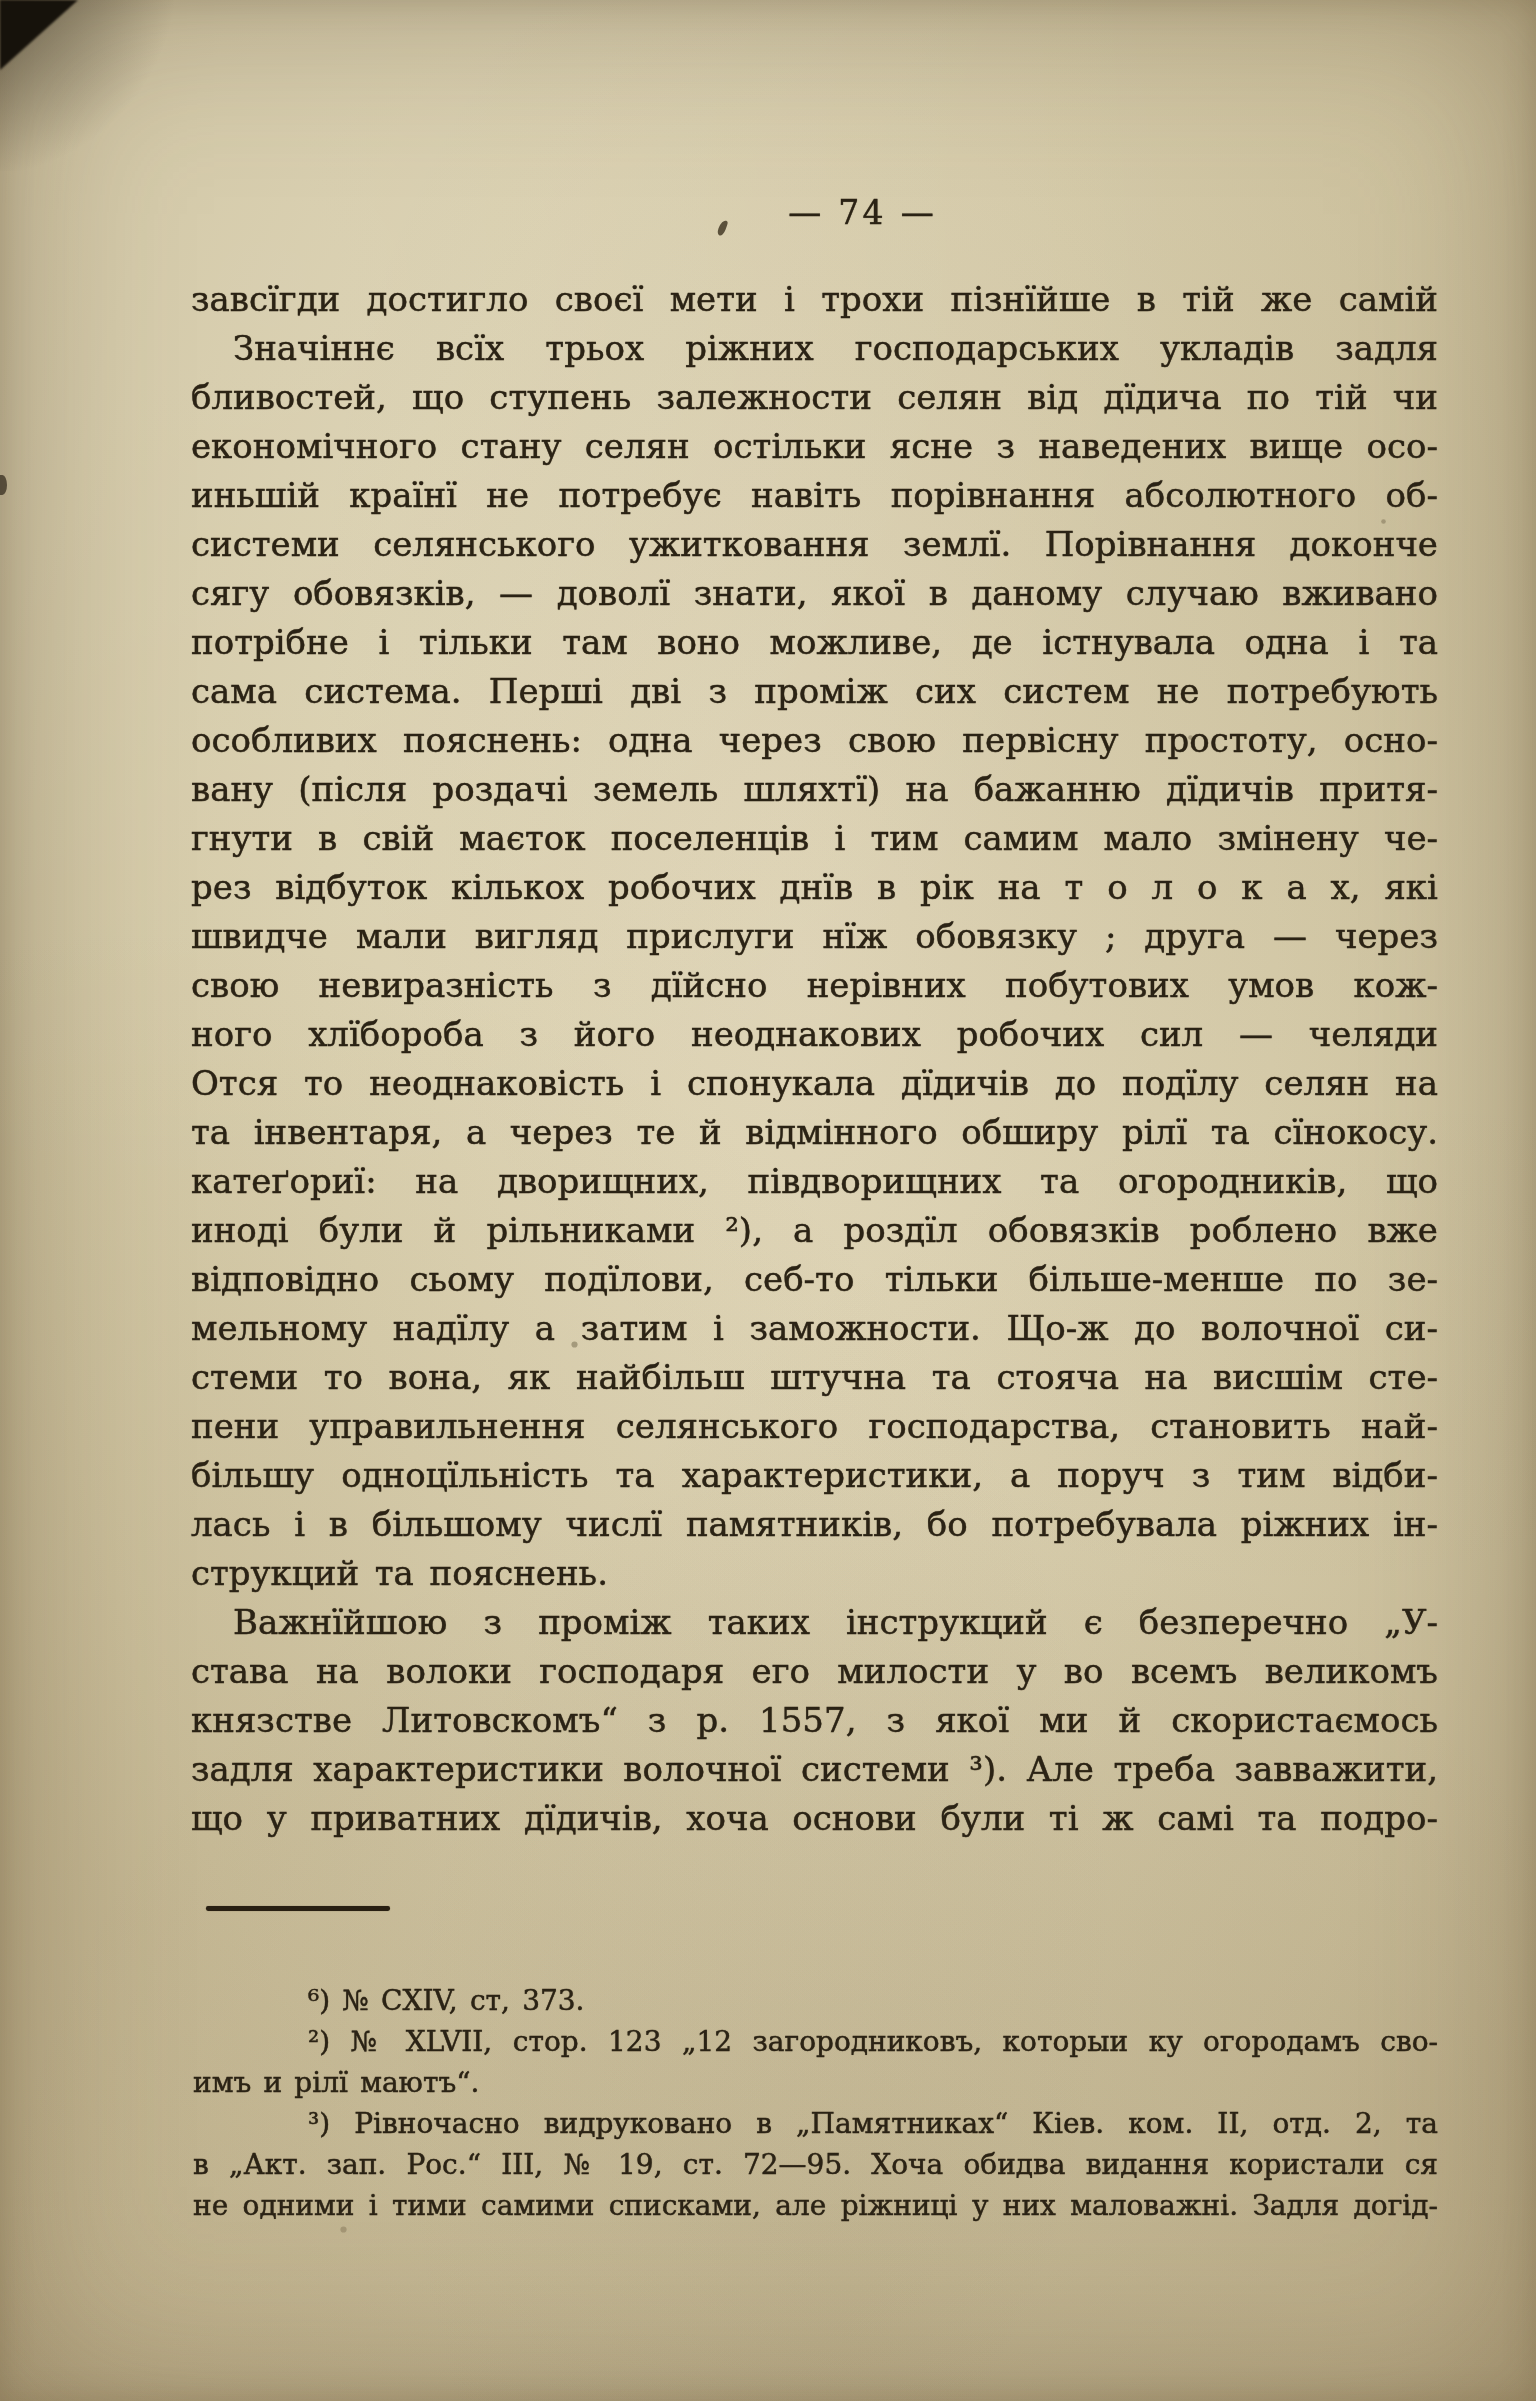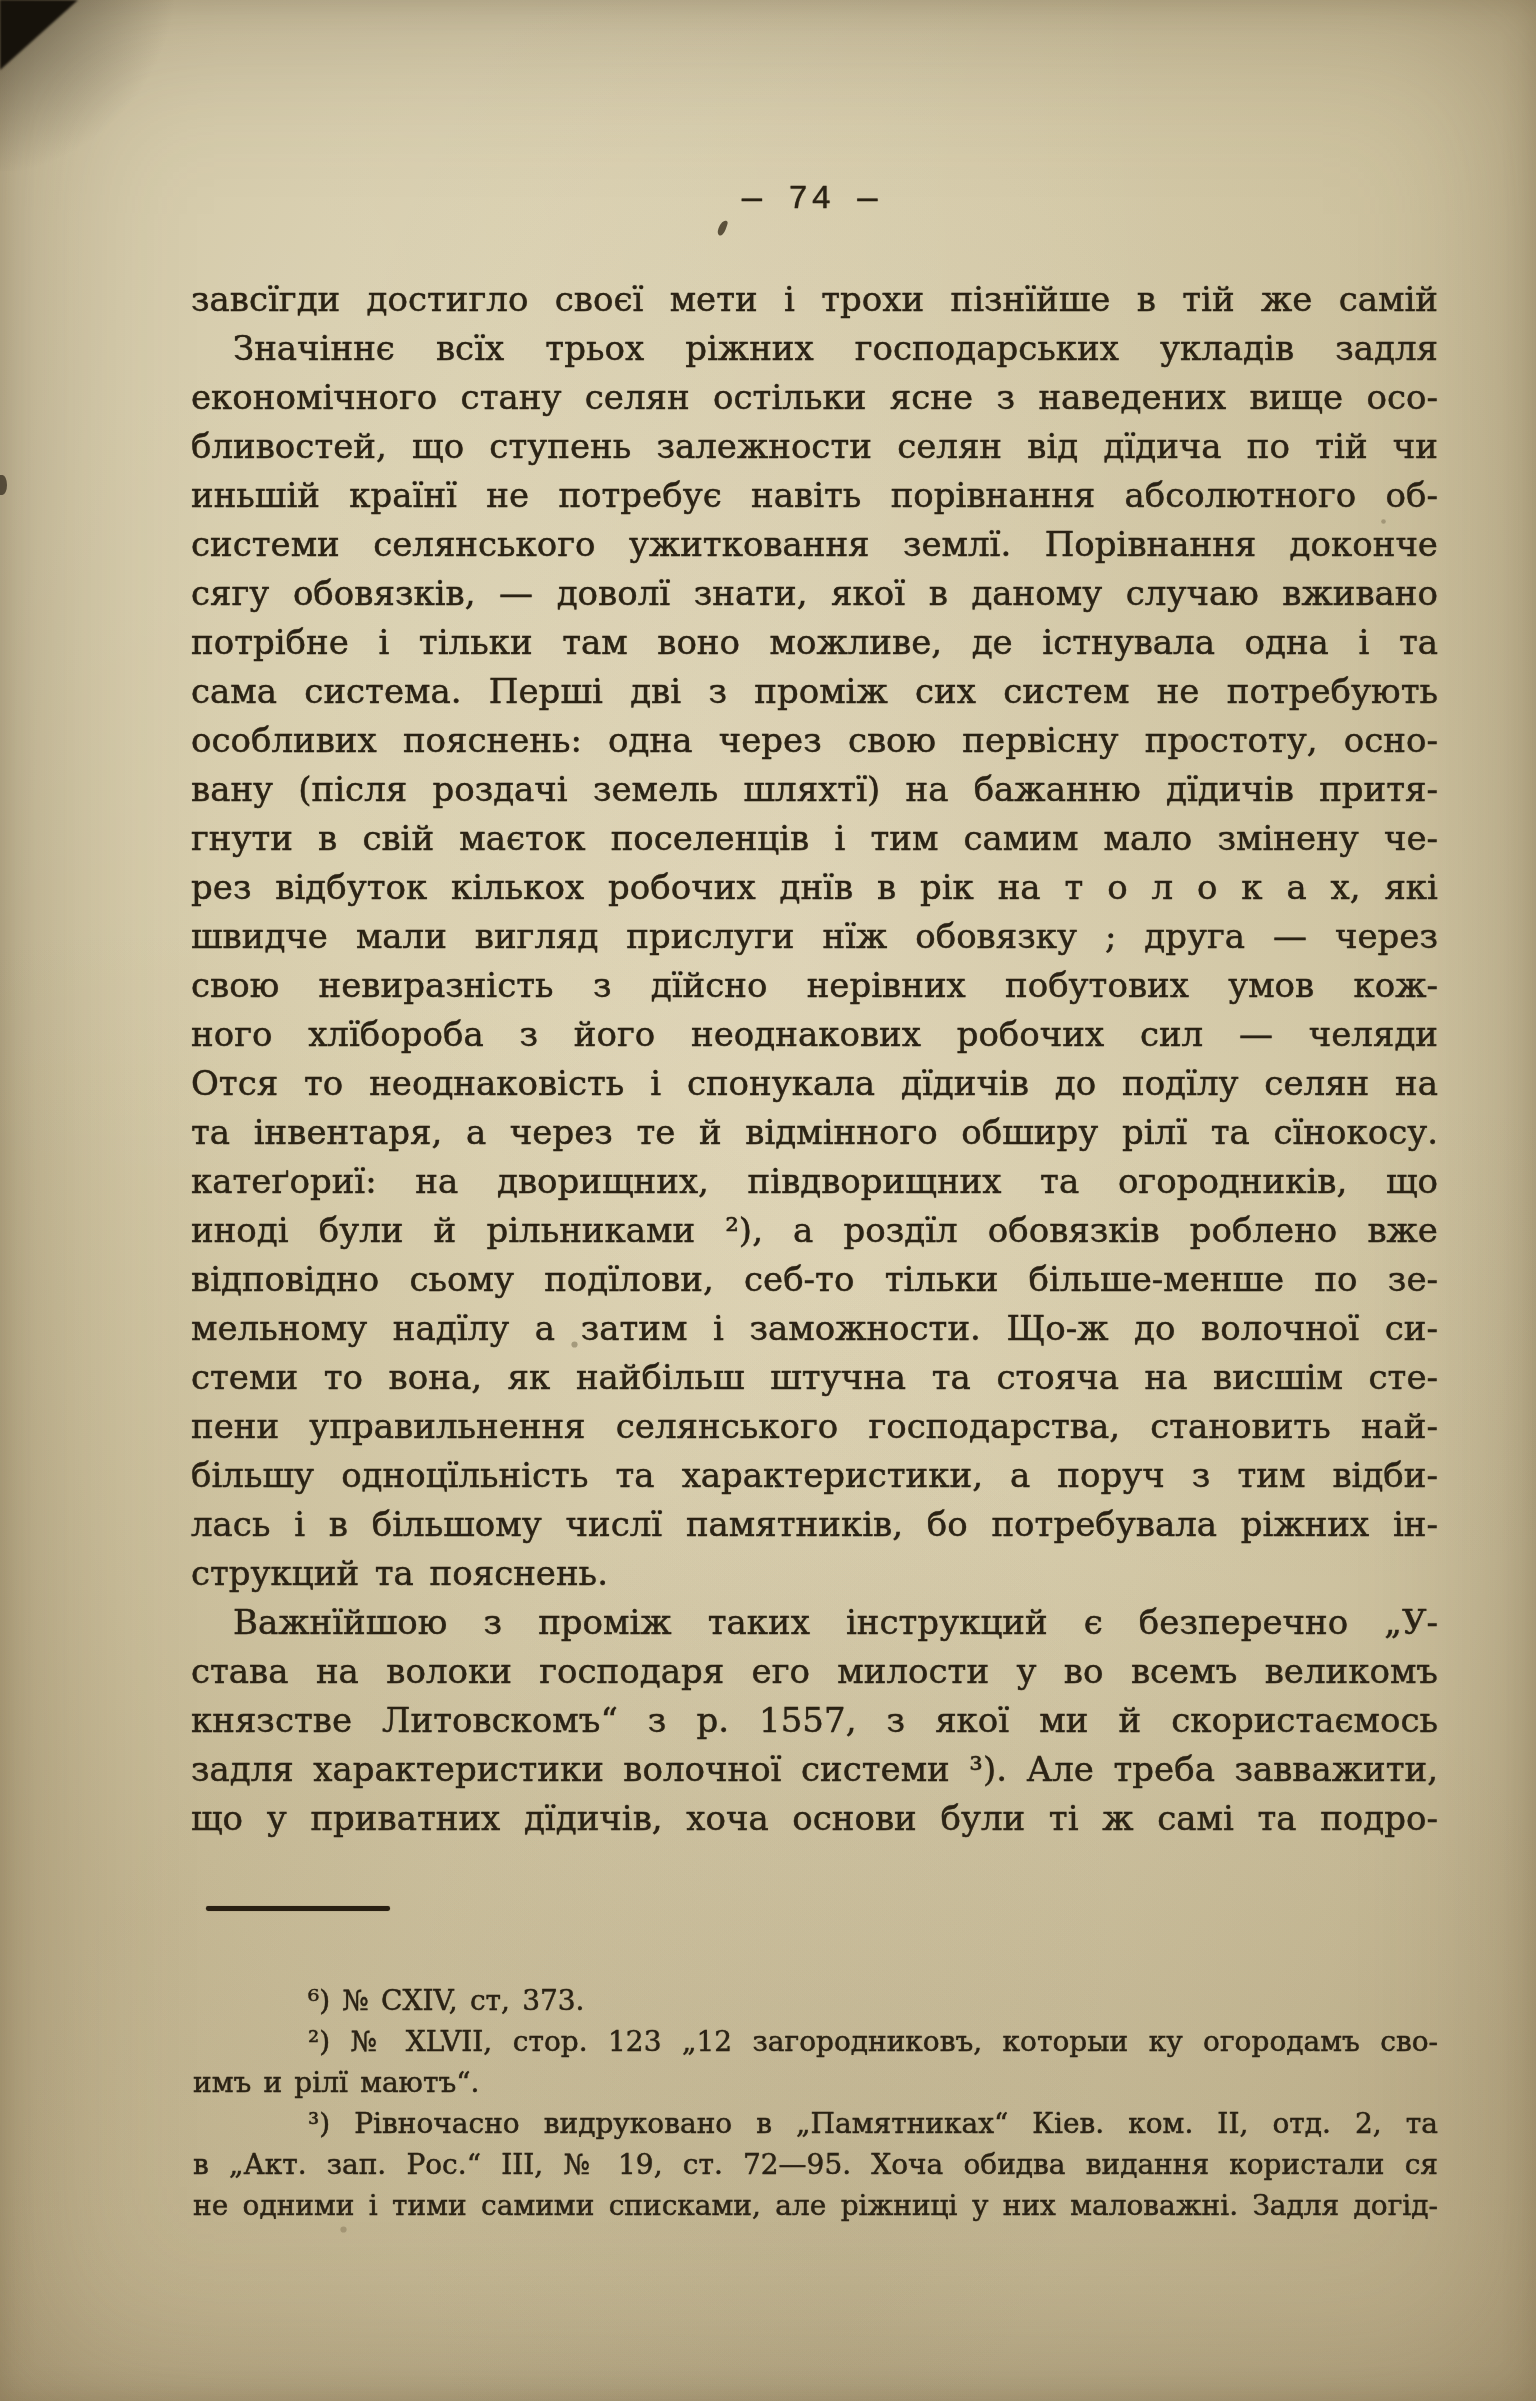--- a/index.html
+++ b/index.html
@@ -19,22 +19,22 @@
     background:
       radial-gradient(circle at 18% 12%, rgba(255,255,255,.10), transparent 38%),
       radial-gradient(circle at 85% 25%, rgba(125,105,65,.10), transparent 45%),
       radial-gradient(circle at 8% 80%, rgba(120,98,58,.14), transparent 42%),
       radial-gradient(circle at 92% 88%, rgba(120,98,58,.16), transparent 40%),
       radial-gradient(circle at 55% 97%, rgba(110,90,55,.12), transparent 35%);
   }
   .ink{ color:#2b2315; text-shadow:0 0 1px rgba(43,32,14,.55); -webkit-text-stroke:0.4px rgba(43,35,21,.85); }
 
   .pagenum{
-    position:absolute; left:742px; top:180px; width:195px;
-    font-size:33px; line-height:39px; text-align:left; letter-spacing:3.3px; white-space:nowrap;font-family:Liberation Mono, monospace;
+    position:absolute; left:742px; top:193px; width:195px;
+    font-size:33px; line-height:39px; text-align:right; letter-spacing:3.3px; white-space:nowrap;
   }
 
   .textblock{
     position:absolute; left:191px; top:275px; width:1247px;
     font-size:34px; line-height:49px; word-spacing:4.9px;
   }
   .line{ white-space:normal; }
   .just{ text-align:justify; text-align-last:justify; }
   .indent{ padding-left:42px; }
 
@@ -85,22 +85,22 @@
   <div class="corner-tl"></div>
   <div class="nick-left"></div>
   <div class="specks"></div>
 
   <div class="pagenum ink">— 74 —</div>
   <div class="fleck-comma"></div>
 
   <div class="textblock ink" id="main-text">
       <div class="line just">завсїгди достигло своєї мети і трохи пізнїйше в тій же самій</div>
       <div class="line indent just">Значіннє всїх трьох ріжних господарських укладів задля</div>
+      <div class="line just">бливостей, що ступень залежности селян від дїдича по тій чи</div>
       <div class="line just">економічного стану селян остільки ясне з наведених вище осо-</div>
-      <div class="line just">бливостей, що ступень залежности селян від дїдича по тій чи</div>
       <div class="line just">иньшій країнї не потребує навіть порівнання абсолютного об-</div>
       <div class="line just">системи селянського ужитковання землї. Порівнання доконче</div>
       <div class="line just">сягу обовязків, — доволї знати, якої в даному случаю вживано</div>
       <div class="line just">потрібне і тільки там воно можливе, де істнувала одна і та</div>
       <div class="line just">сама система. Перші дві з проміж сих систем не потребують</div>
       <div class="line just">особливих пояснень: одна через свою первісну простоту, осно-</div>
       <div class="line just">вану (після роздачі земель шляхтї) на бажанню дїдичів притя-</div>
       <div class="line just">гнути в свій маєток поселенців і тим самим мало змінену че-</div>
       <div class="line just">рез відбуток кількох робочих днїв в рік на т о л о к а х, які</div>
       <div class="line just">швидче мали вигляд прислуги нїж обовязку ; друга — через</div>

